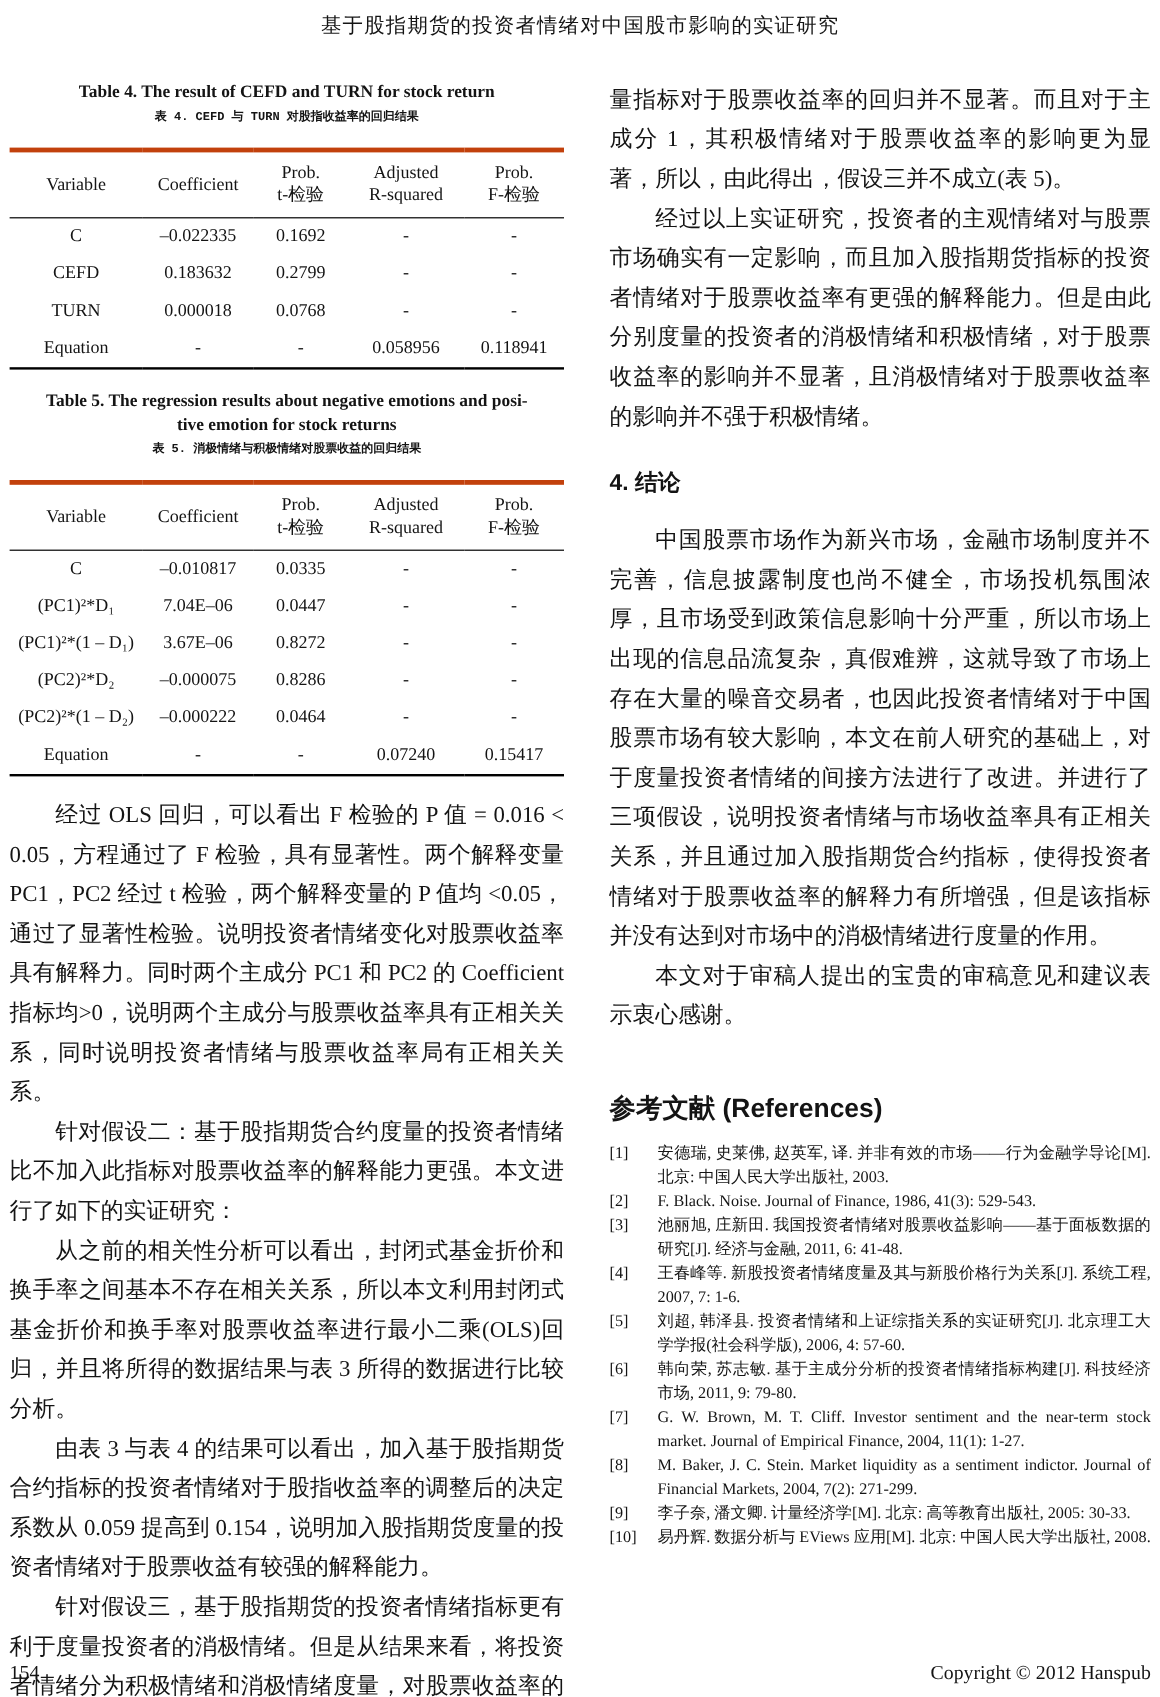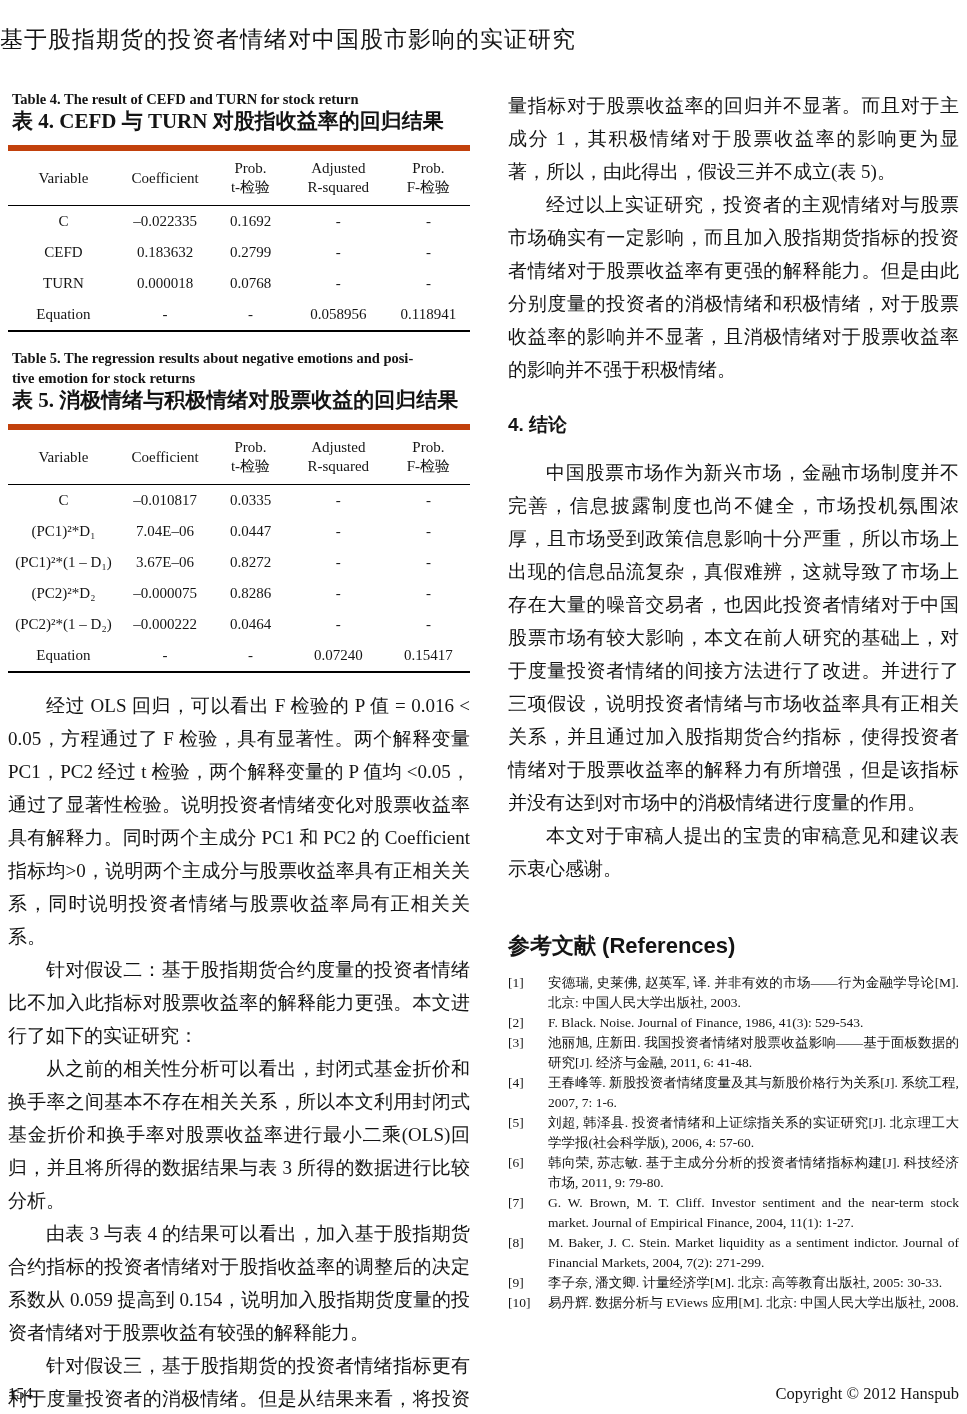--- a/index.html
+++ b/index.html
@@ -2,38 +2,38 @@
 <html><head>
 <meta charset="utf-8">
 <style>
   html,body { margin:0; padding:0; background:#ffffff; }
   .page {
     width:967px; height:1414px; position:relative; margin:0 auto;
     background:#ffffff; color:#141414; overflow:hidden;
     font-family:"Liberation Serif","DejaVu Serif",serif;
   }
   .doc-header {
-    padding-top:24px; font-size:23px; letter-spacing:1px;
+    text-align:center; padding-top:10px; font-size:17px; letter-spacing:1px;
   }
   .columns { display:flex; padding:26px 8px 0 8px; gap:38px; }
   .col-left  { flex:0 0 462px; width:462px; }
   .col-right { flex:1; min-width:0; }
 
-  .table-caption { margin:14px 4px 12px 4px; }
+  .table-caption { text-align:center; margin:14px 4px 12px 4px; }
   .cap-en {
     font-weight:bold; font-size:14.5px; line-height:20px; white-space:pre-line;
   }
   .cap-zh {
-    font-weight:bold; font-size:21px; line-height:24px;
-    font-family:Liberation Serif, serif;
+    font-weight:bold; font-size:10px; line-height:24px;
+    font-family:Liberation Mono, monospace;
   }
 
   table.data-table {
     width:100%; border-collapse:collapse; margin:0 0 16px 0;
-    border-top:6px solid #c2410c; border-bottom:2px solid #000;
+    border-top:4px solid #c2410c; border-bottom:2px solid #000;
   }
   table.data-table thead tr { border-bottom:1.5px solid #000; }
   table.data-table th {
     font-weight:normal; font-size:15px; line-height:19px;
     padding:8px 2px; text-align:center; white-space:pre-line; vertical-align:middle;
   }
   table.data-table td {
     font-size:15px; line-height:19px; padding:6px 2px; text-align:center;
   }
   .c-var  { width:24%; }

